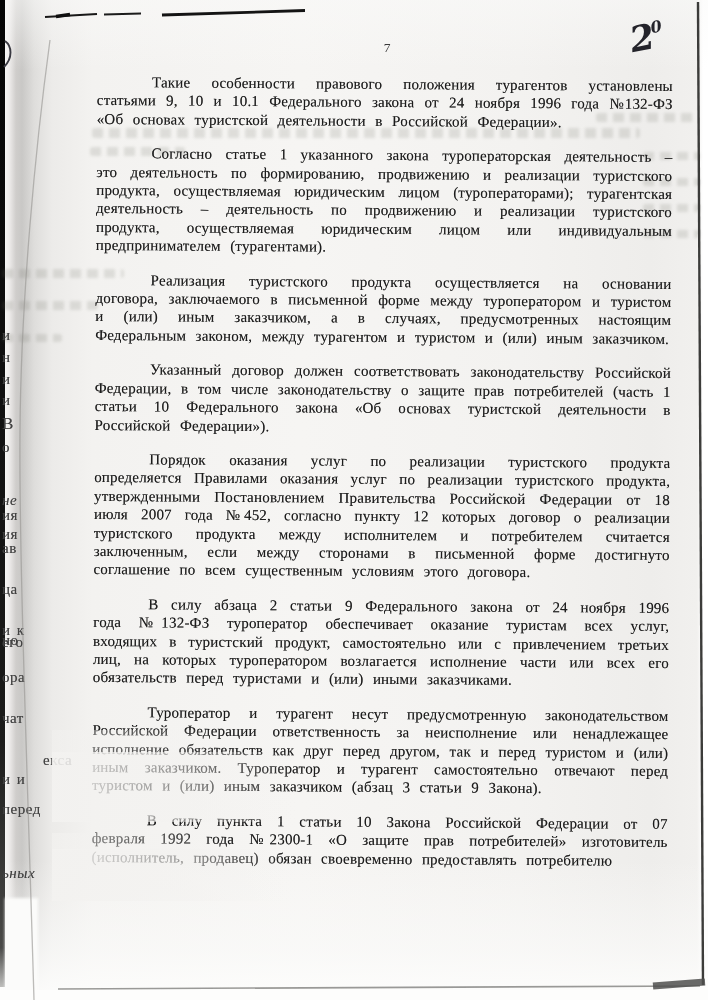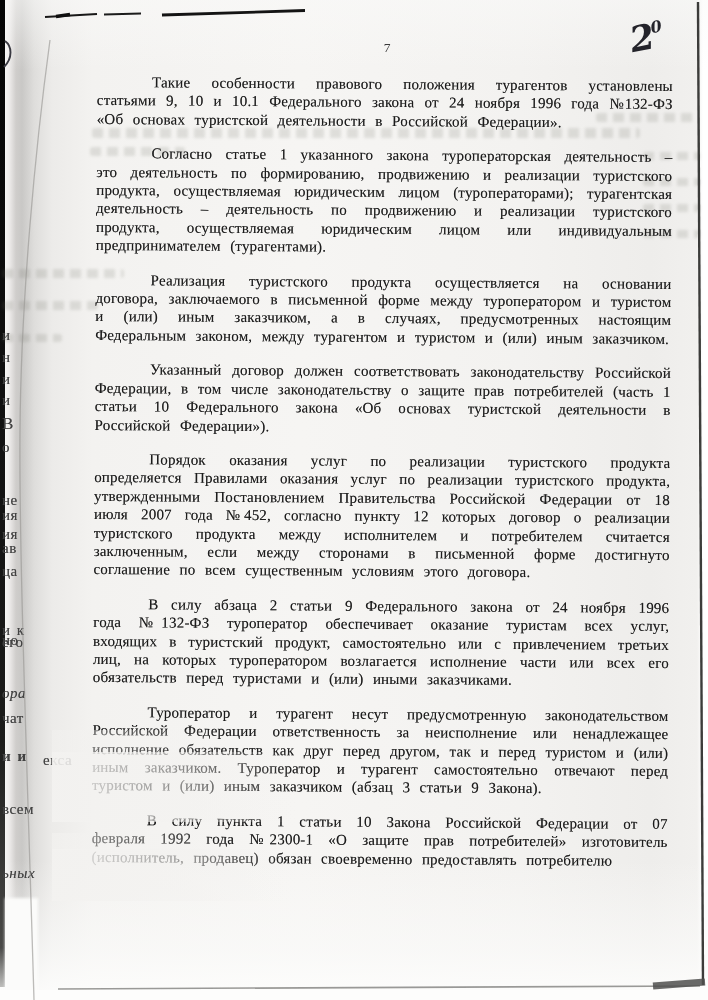--- a/index.html
+++ b/index.html
@@ -64,31 +64,31 @@
     font-size:15px;color:#424242;letter-spacing:0.5px;word-spacing:2px;
     text-shadow:0 0 0.5px rgba(40,40,40,0.5);
     z-index:2;white-space:nowrap;
   }
   .frags span:nth-of-type(1){top:327px;}
   .frags span:nth-of-type(2){top:349px;}
   .frags span:nth-of-type(3){top:371px;}
   .frags span:nth-of-type(4){top:392px;}
   .frags span:nth-of-type(5){top:414px;font-size:17px;}
   .frags span:nth-of-type(6){top:439px;}
-  .frags span:nth-of-type(7){top:492px;}
+  .frags span:nth-of-type(7){top:492px;font-style:italic;}
   .frags span:nth-of-type(8){top:507px;}
   .frags span:nth-of-type(9){top:526px;}
   .frags span:nth-of-type(10){top:540px;}
-  .frags span:nth-of-type(11){top:563px;}
+  .frags span:nth-of-type(11){top:581px;}
   .frags span:nth-of-type(12){top:622px;}
   .frags span:nth-of-type(13){top:624px;margin-top:8px;}
   .frags span:nth-of-type(14){top:634px;}
-  .frags span:nth-of-type(15){top:685px;font-style:italic;}
+  .frags span:nth-of-type(15){top:669px;}
   .frags span:nth-of-type(16){top:710px;}
-  .frags span:nth-of-type(17){top:748px;font-weight:bold;}
+  .frags span:nth-of-type(17){top:771px;}
   .frags span:nth-of-type(18){top:752px;margin-left:41px;}
   .frags span:nth-of-type(19){top:801px;}
   .frags span:nth-of-type(20){top:865px;font-style:italic;}
   
   .ghosts div{
     position:absolute;
     background:repeating-linear-gradient(90deg, rgba(108,110,98,0.6) 0px, rgba(108,110,98,0.6) 11px, rgba(0,0,0,0) 11px, rgba(0,0,0,0) 17px);
     filter:blur(1.7px);opacity:0.28;border-radius:3px;z-index:1;
   }
   .ghosts div:nth-of-type(1){left:596px;top:113px;width:100px;height:9px;}
@@ -147,21 +147,21 @@
     <span>ия</span>
     <span>ав</span>
     <span>ца</span>
     <span>и к</span>
     <span>но</span>
     <span>его</span>
     <span>ора</span>
     <span>чат</span>
     <span>и и</span>
     <span>екса</span>
-    <span>всем</span>
+    <span>перед</span>
     <span>ьных</span>
   </div>
 
   <div class="pageno">7</div>
 
   <div class="hand">
     <span class="main">2</span><span class="sup">0</span>
   </div>
 
   <div class="textblock">

